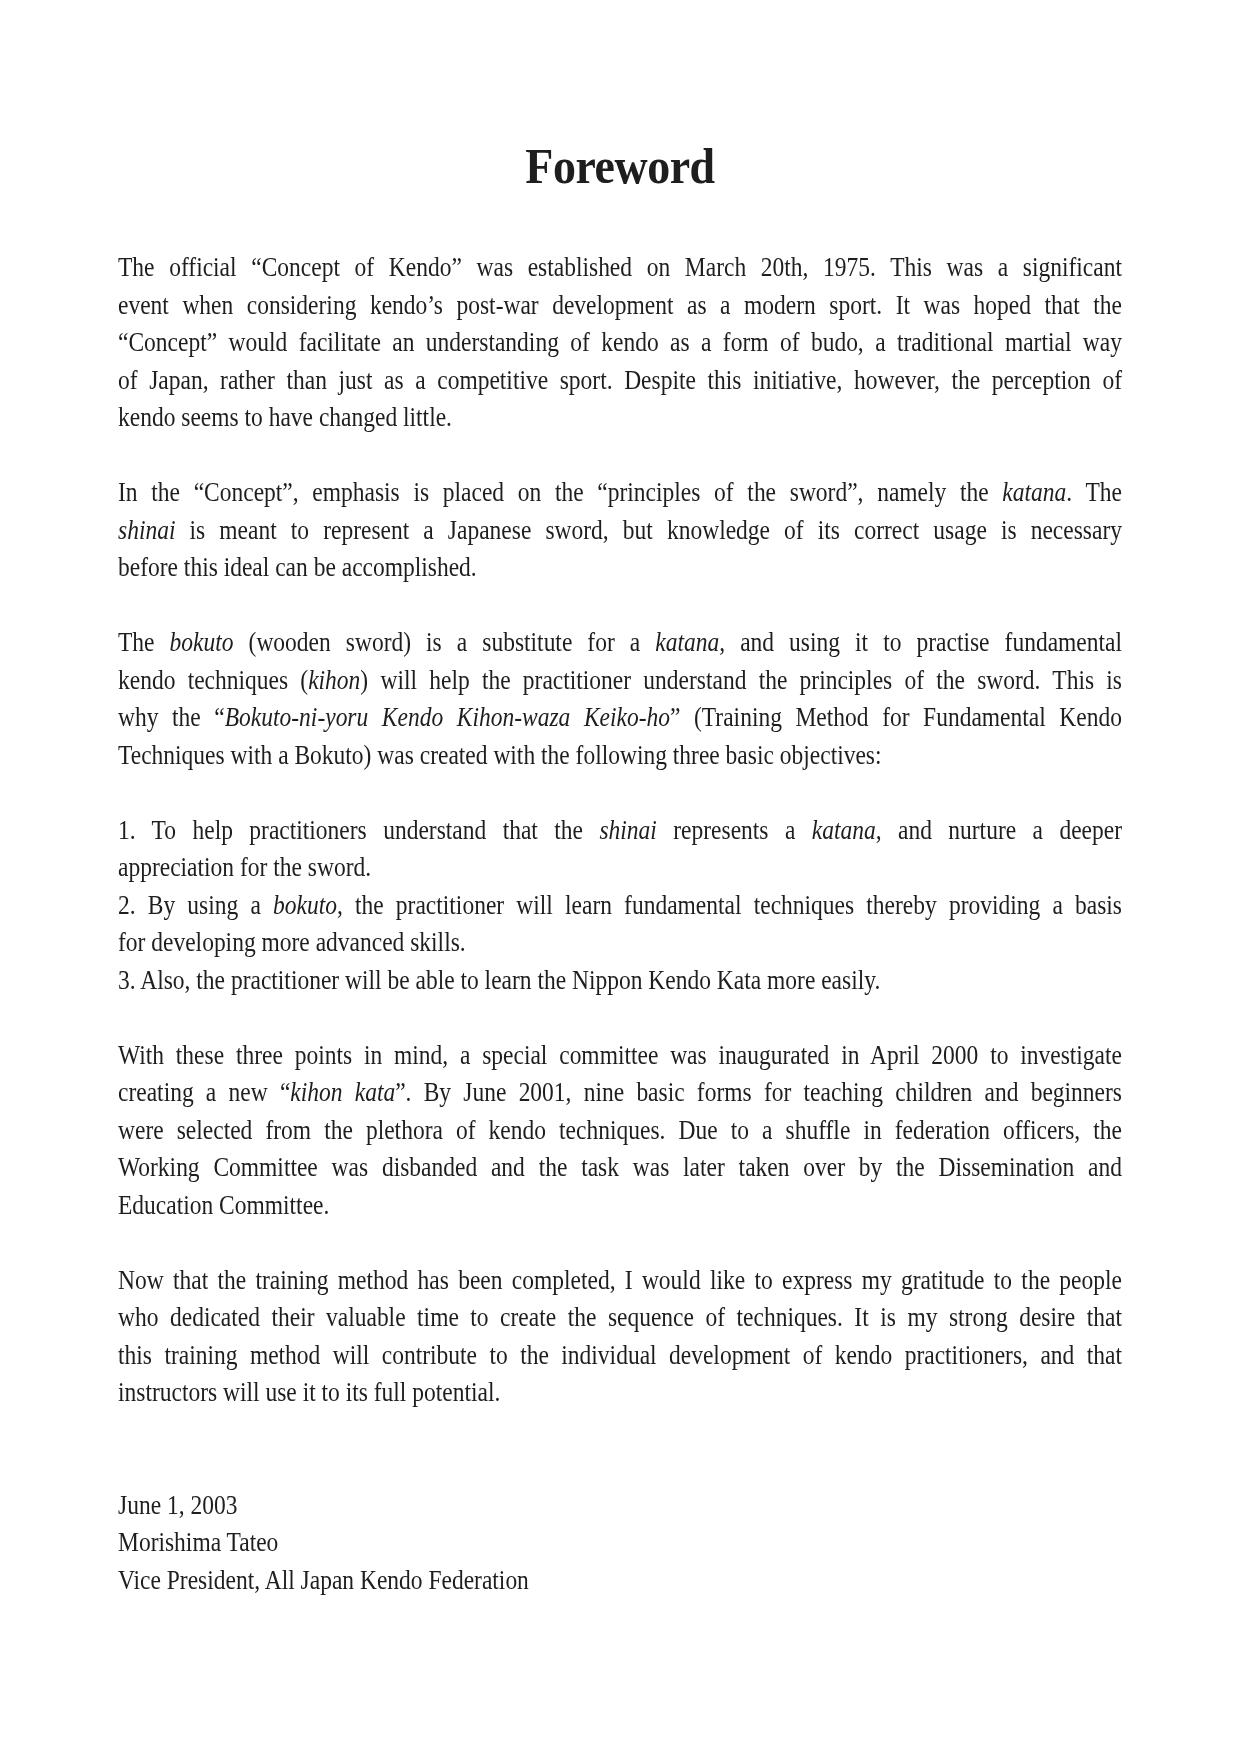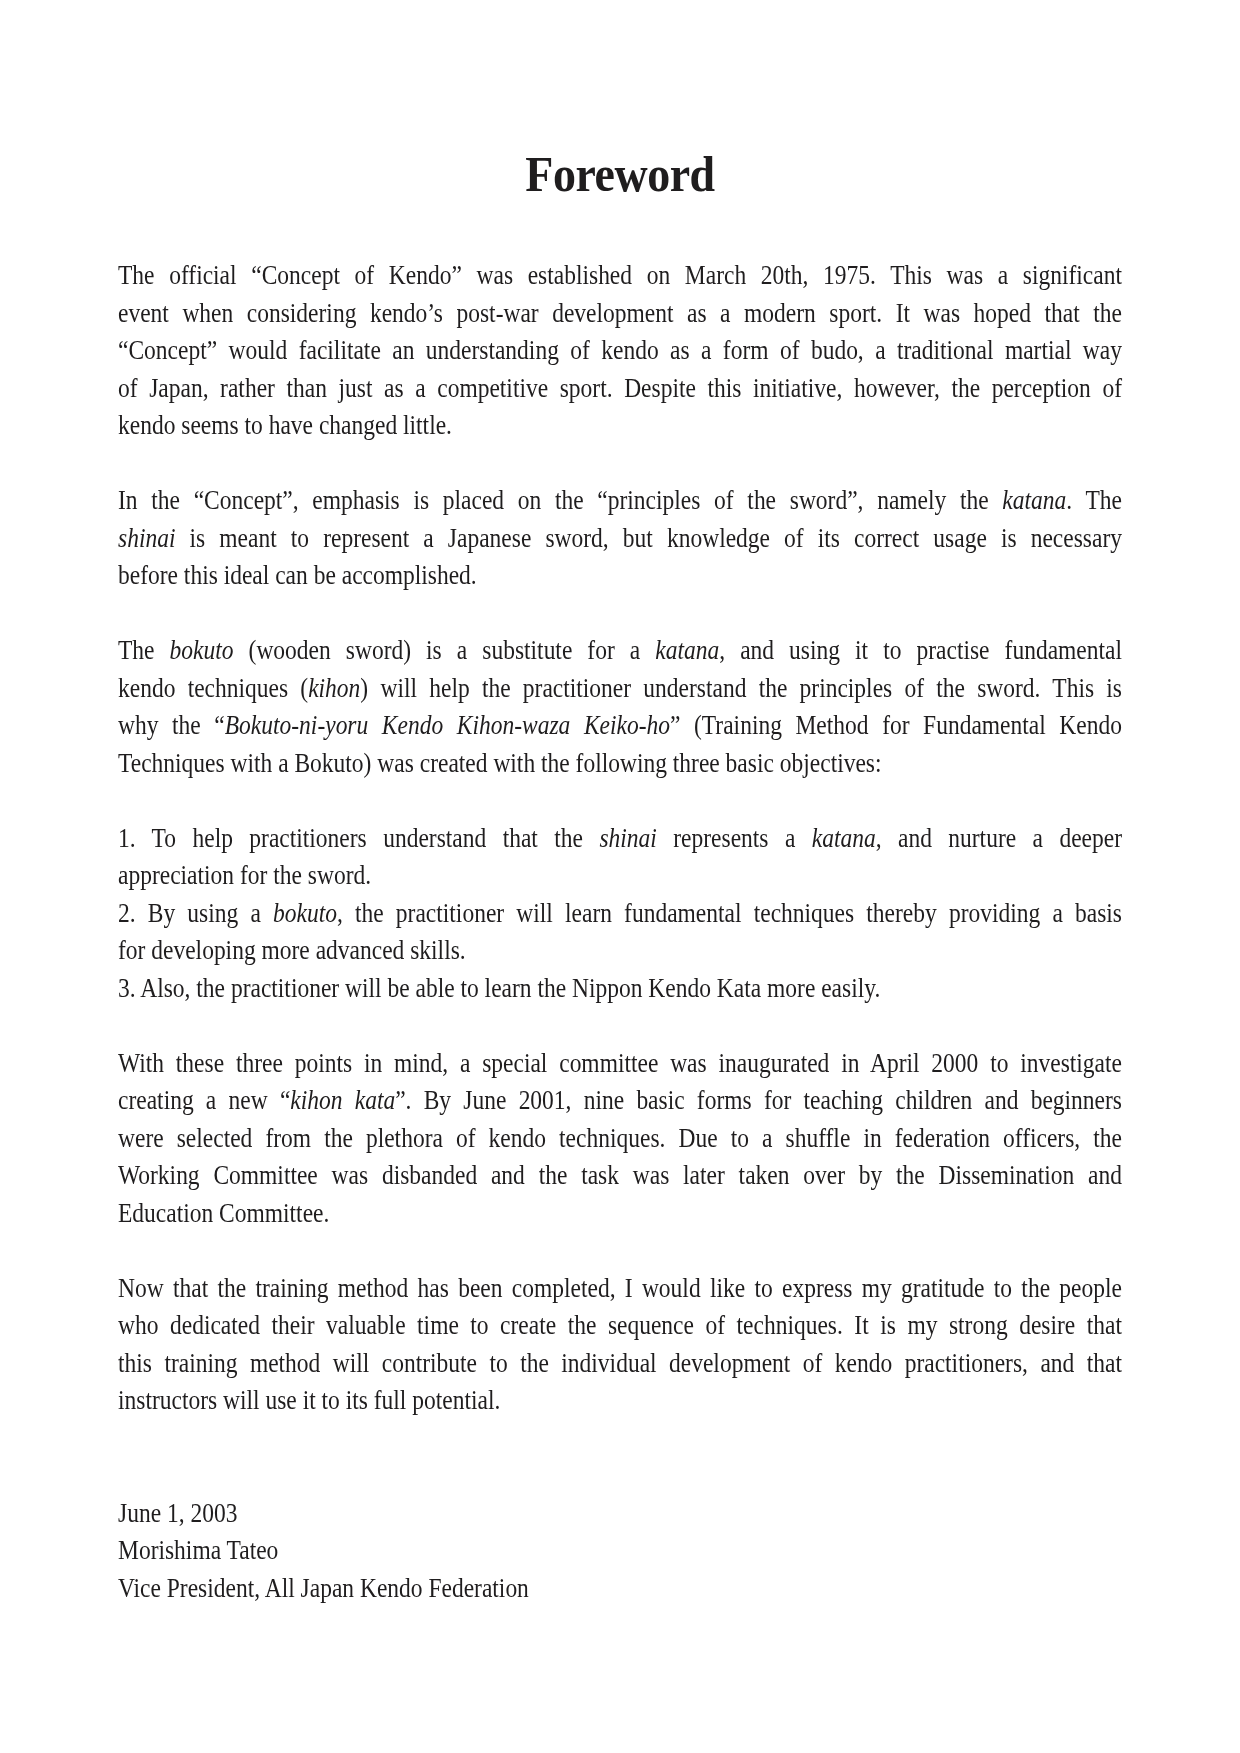--- a/index.html
+++ b/index.html
@@ -10,21 +10,21 @@
   body {
     width: 1240px;
     height: 1753px;
     position: relative;
     overflow: hidden;
     color: #1f1d1e;
     font-family: "Liberation Serif", "DejaVu Serif", serif;
   }
   .page {
     position: absolute;
-    left: 0; top: 8px;
+    left: 0; top: 0;
     width: 1240px; height: 1515px;
     background: #ffffff;
   }
   .title {
     position: absolute;
     left: 0;
     top: 131px;
     width: 1240px;
     text-align: center;
     font-family: "Liberation Serif", "DejaVu Serif", serif;

